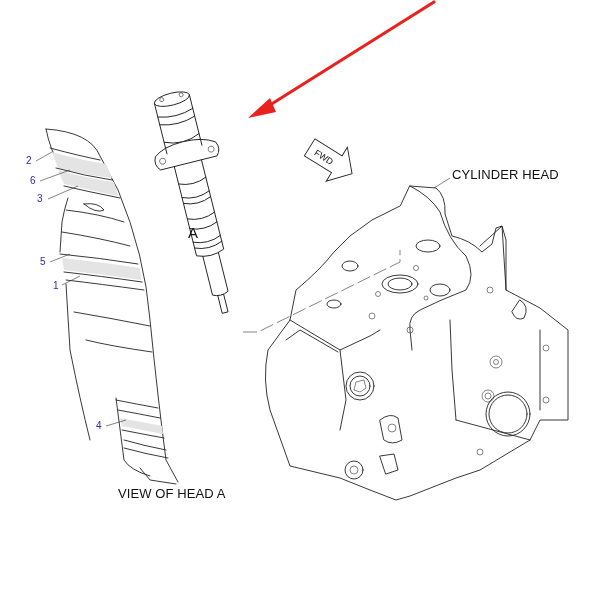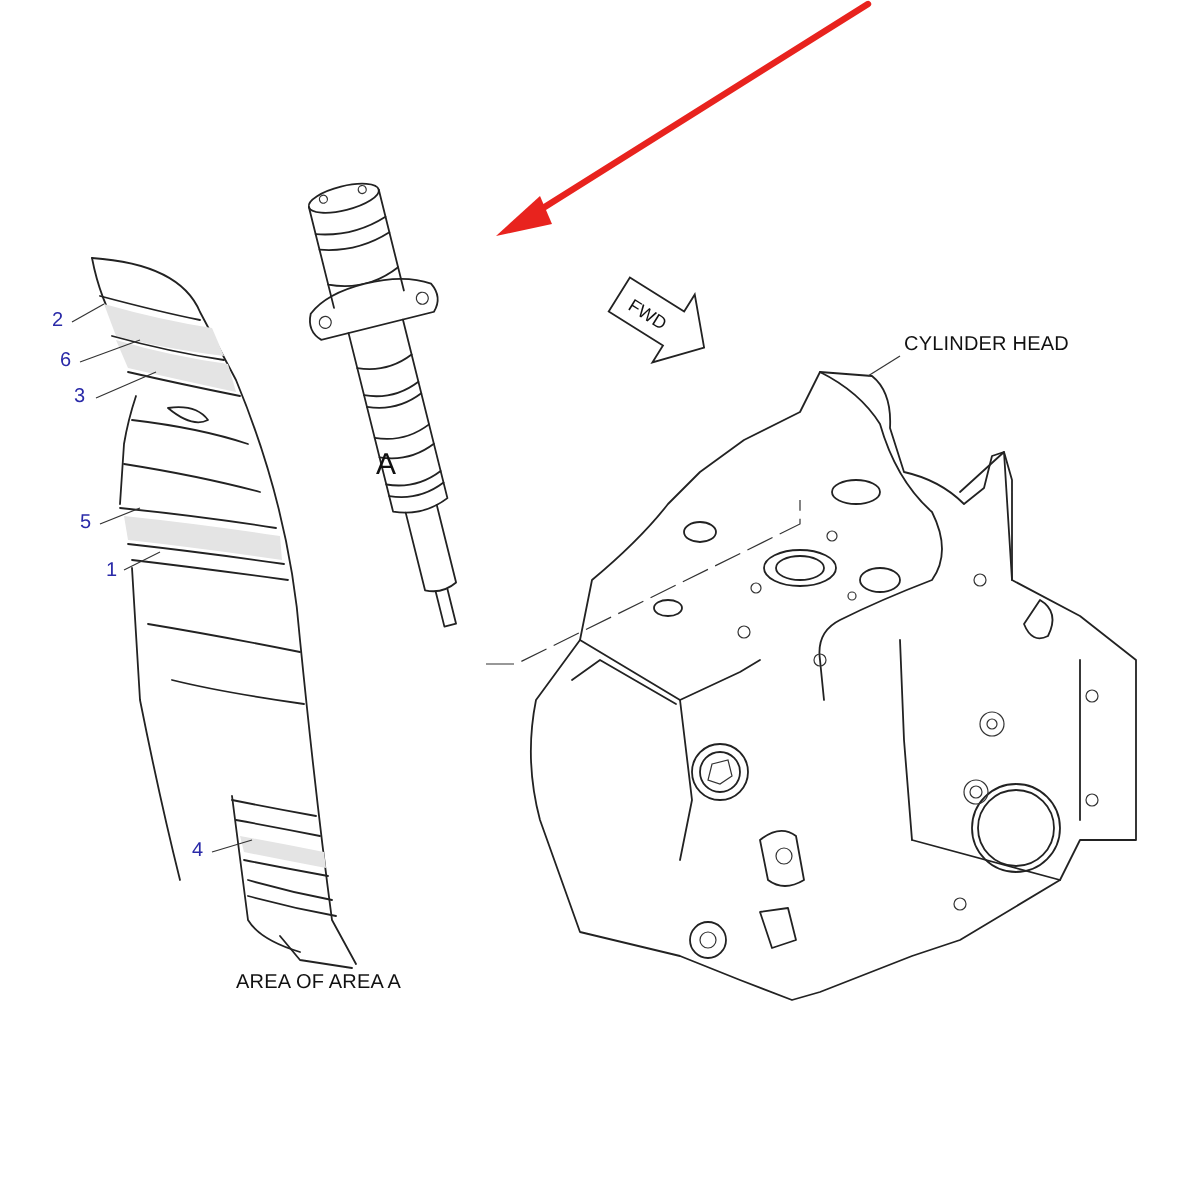--- a/index.html
+++ b/index.html
@@ -1,19 +1,19 @@
 <!DOCTYPE html>
 <html><head>
 <meta charset="utf-8">
 <style>
   html, body { margin: 0; padding: 0; background: #ffffff; }
   body { width: 600px; height: 600px; overflow: hidden; position: relative; font-family: "Liberation Sans", sans-serif; }
   #canvas { position: absolute; left: 0; top: 0; width: 600px; height: 600px; }
   .callout { position: absolute; font-family: "Liberation Sans", sans-serif; font-size: 10px; color: #2a2aa8; line-height: 1; }
-  .label { position: absolute; font-family: "Liberation Sans", sans-serif; font-size: 10px; color: #111; letter-spacing: 0.1px; line-height: 1; white-space: nowrap; }
+  .label { position: absolute; font-family: "Liberation Sans", sans-serif; font-size: 13px; color: #111; letter-spacing: 0.1px; line-height: 1; white-space: nowrap; }
   .area-letter { position: absolute; font-family: "Liberation Sans", sans-serif; font-size: 15px; color: #111; line-height: 1; }
   .fwd-text { font-family: "Liberation Sans", sans-serif; font-size: 9px; fill: #111; }
   .ln { fill: none; stroke: #222; stroke-width: 0.9; stroke-linejoin: round; stroke-linecap: round; }
   .thin { fill: none; stroke: #333; stroke-width: 0.6; }
   .band { fill: #e4e4e4; stroke: none; }
   .white { fill: #fff; stroke: #222; stroke-width: 0.9; }
 </style>
 </head>
 <body>
 
@@ -162,13 +162,13 @@
 
 <span class="callout" style="left:26px; top:156px;">2</span>
 <span class="callout" style="left:30px; top:176px;">6</span>
 <span class="callout" style="left:37px; top:194px;">3</span>
 <span class="callout" style="left:40px; top:257px;">5</span>
 <span class="callout" style="left:53px; top:281px;">1</span>
 <span class="callout" style="left:96px; top:421px;">4</span>
 
 <span class="area-letter" style="left:188px; top:225px;">A</span>
 <span class="label" style="left:452px; top:168px;">CYLINDER HEAD</span>
-<span class="label" style="left:118px; top:487px;">AREA OF AREA A</span>
+<span class="label" style="left:118px; top:487px;">VIEW OF HEAD A</span>
 
 </body></html>

